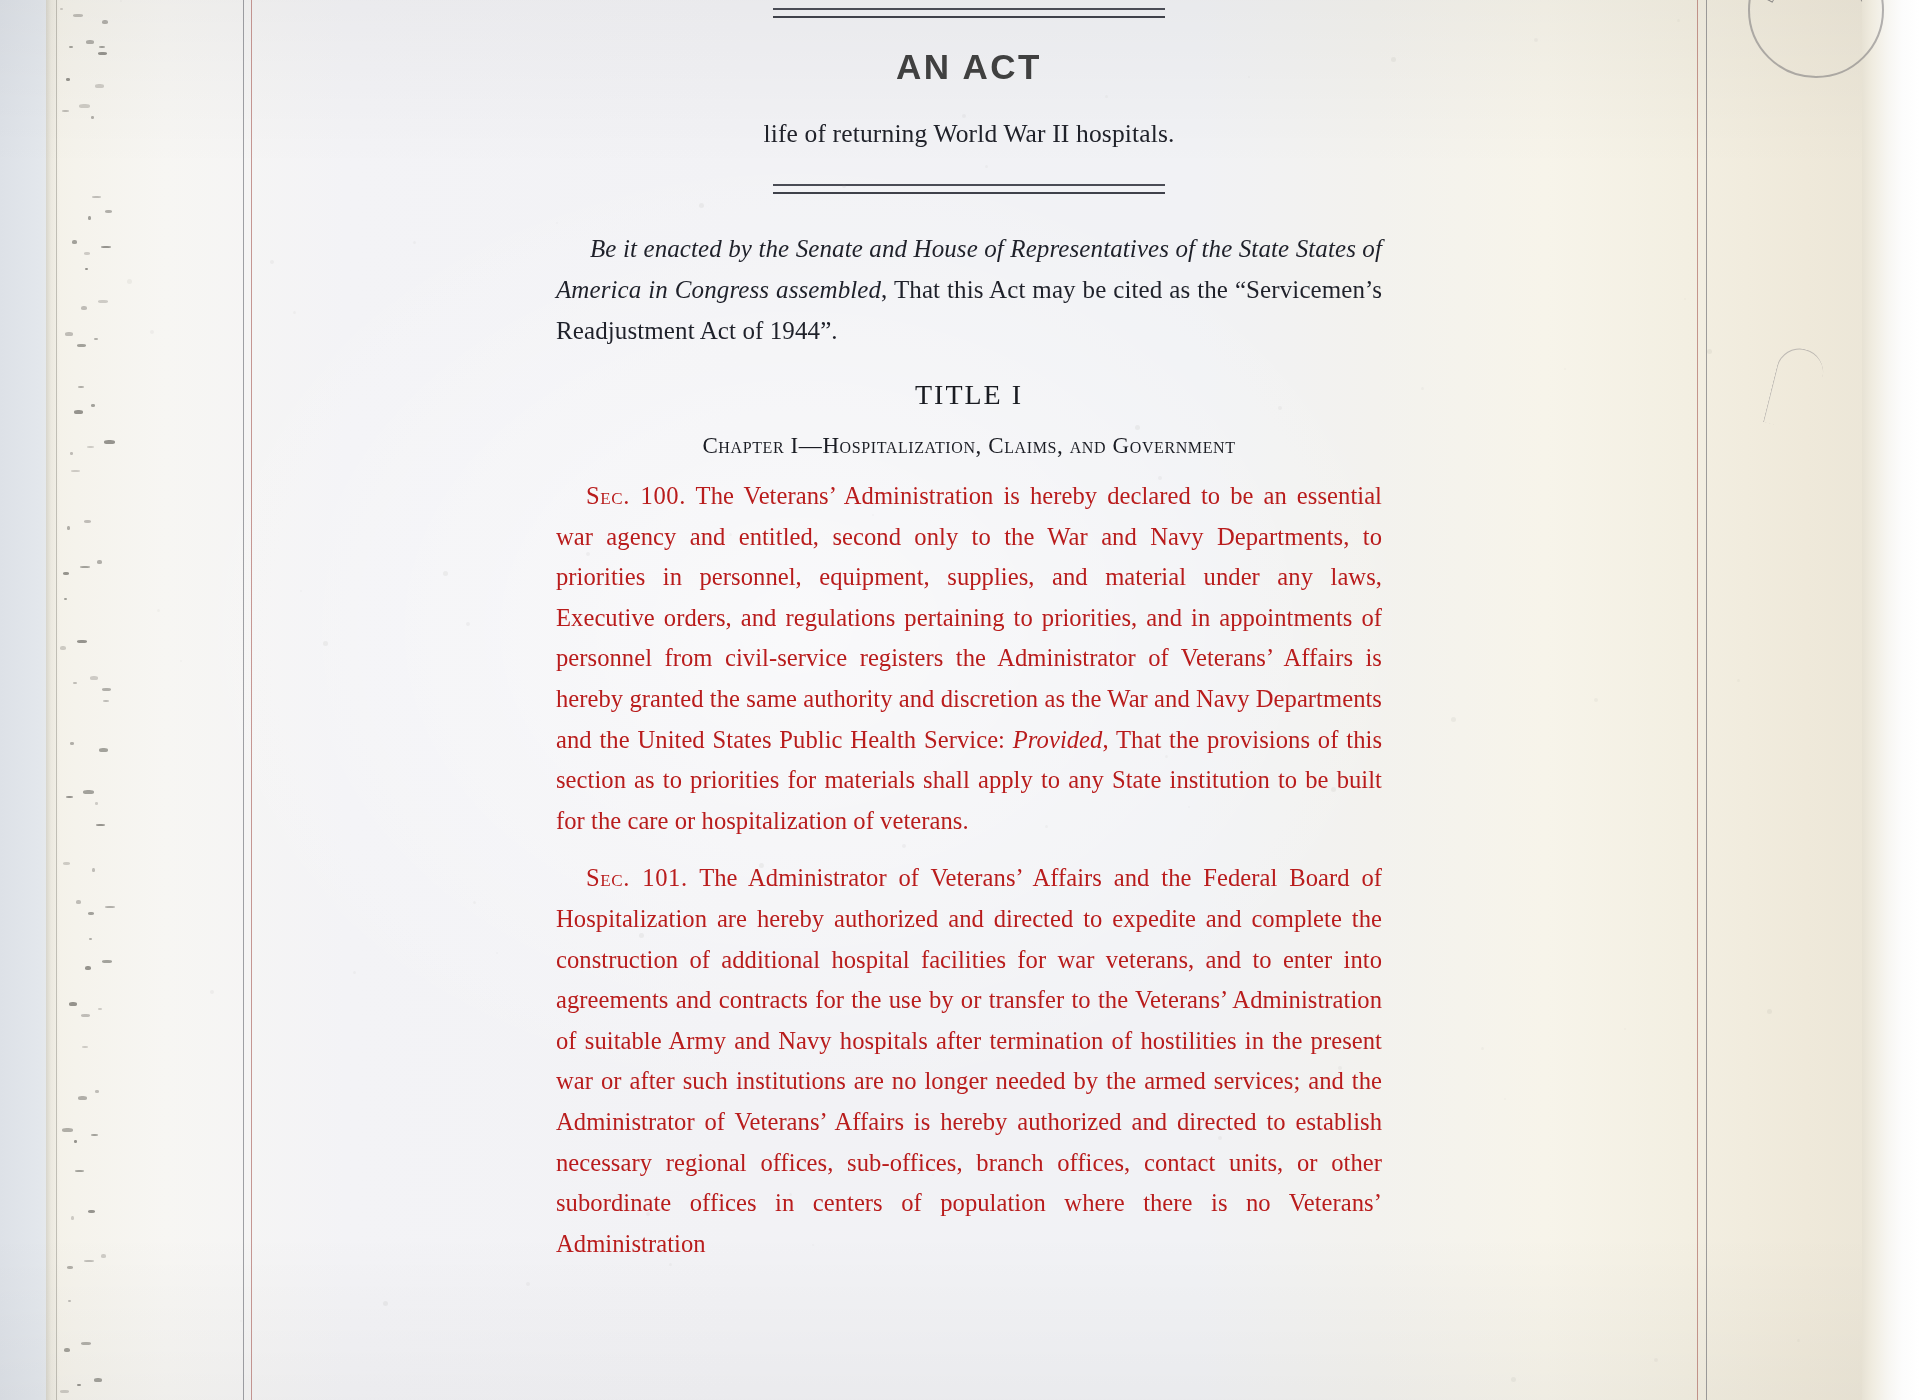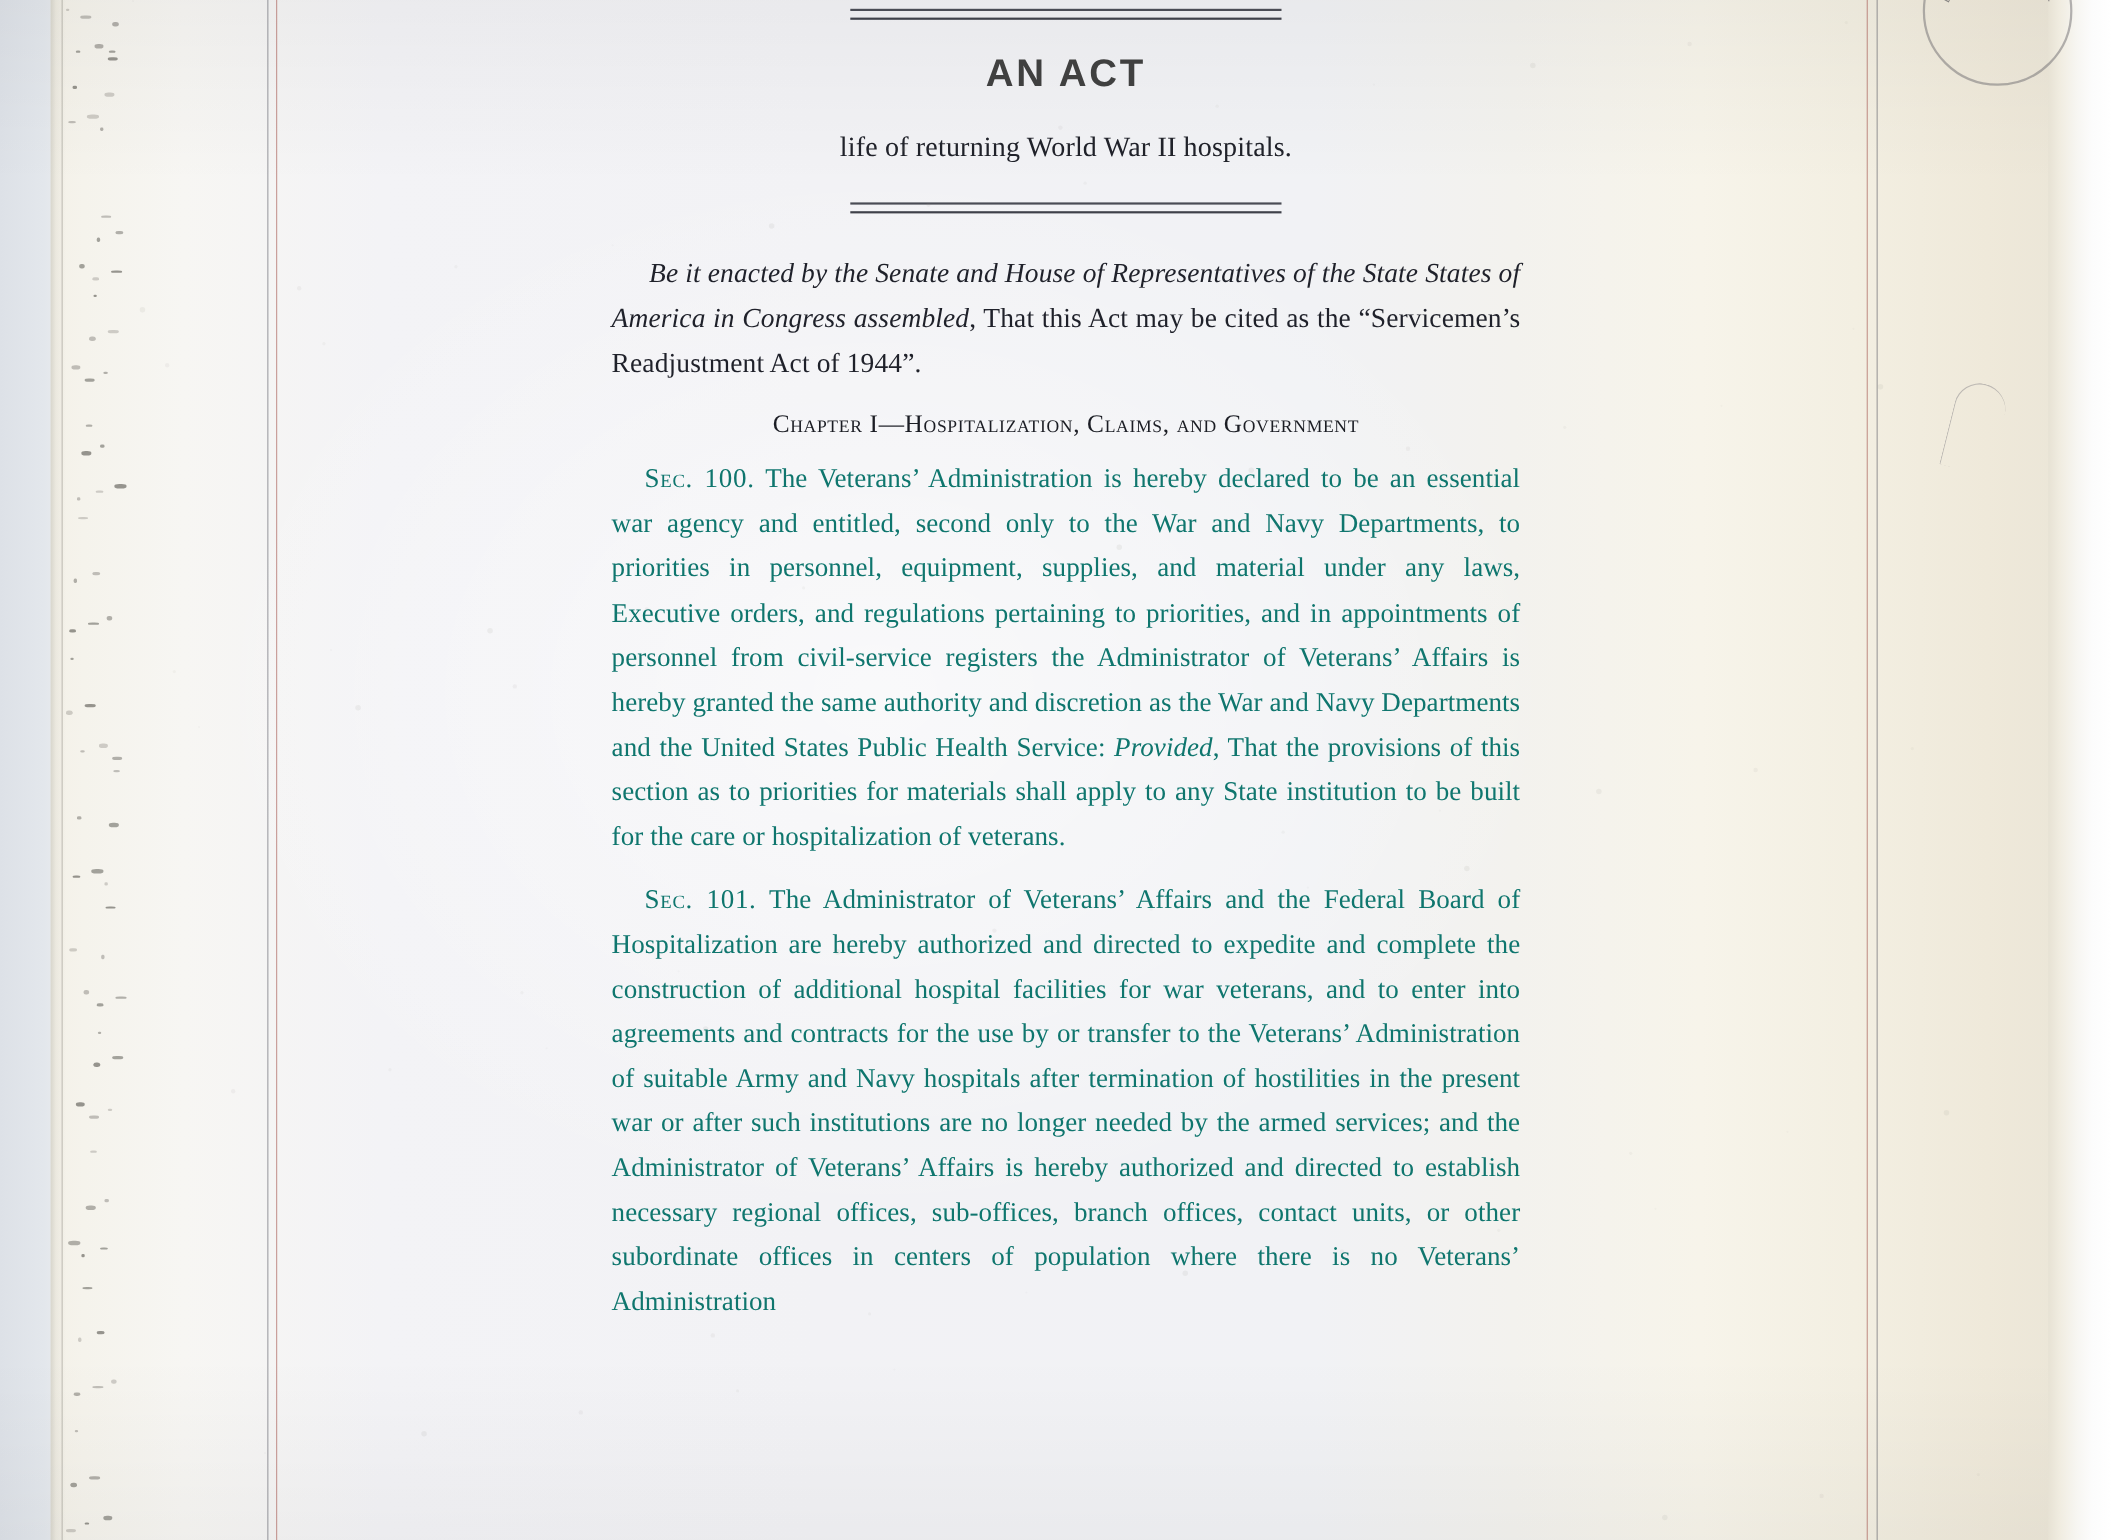--- a/index.html
+++ b/index.html
@@ -176,21 +176,21 @@
     color: #1b1d24;
     white-space: nowrap;
   }
 
   .para {
     margin-top: 17px;
     font-size: 24.6px;
     line-height: 40.6px;
     text-align: justify;
     text-indent: 30px;
-    color: #0f766e;
+    color: #b91c1c;
     letter-spacing: 0.05px;
   }
   .para i { font-style: italic; }
   .sc {
     font-variant: small-caps;
     letter-spacing: 0.6px;
   }
 
   
   .clipped-wrap {
@@ -287,20 +287,21 @@
     <div class="act-title">AN ACT</div>
 
     <div class="long-title">
       <div>life of returning World War II hospitals.</div>
     </div>
 
     <div class="dbl-rule mid"></div>
 
     <div class="enacting"><i>Be it enacted by the Senate and House of Representatives of the State States of America in Congress assembled</i><span>, That this Act may be cited as the “Servicemen’s Readjustment Act of 1944”.</span></div>
 
+    <div class="title-head">TITLE I</div>
 
     <div class="chapter-head sc">Chapter I—Hospitalization, Claims, and Government</div>
 
     <div class="para"><span class="sc">Sec. 100.</span><span> The Veterans’ Administration is hereby declared to be an essential war agency and entitled, second only to the War and Navy Departments, to priorities in personnel, equipment, supplies, and material under any laws, Executive orders, and regulations pertaining to priorities, and in appointments of personnel from civil-service registers the Administrator of Veterans’ Affairs is hereby granted the same authority and discretion as the War and Navy Departments and the United States Public Health Service: </span><i>Provided</i><span>, That the provisions of this section as to priorities for materials shall apply to any State institution to be built for the care or hospitalization of veterans.</span></div>
 
     <div class="para"><span class="sc">Sec. 101.</span><span> The Administrator of Veterans’ Affairs and the Federal Board of Hospitalization are hereby authorized and directed to expedite and complete the construction of additional hospital facilities for war veterans, and to enter into agreements and contracts for the use by or transfer to the Veterans’ Administration of suitable Army and Navy hospitals after termination of hostilities in the present war or after such institutions are no longer needed by the armed services; and the Administrator of Veterans’ Affairs is hereby authorized and directed to establish necessary regional offices, sub-offices, branch offices, contact units, or other subordinate offices in centers of population where there is no Veterans’ Administration</span></div>
 
 
   </div>
 

